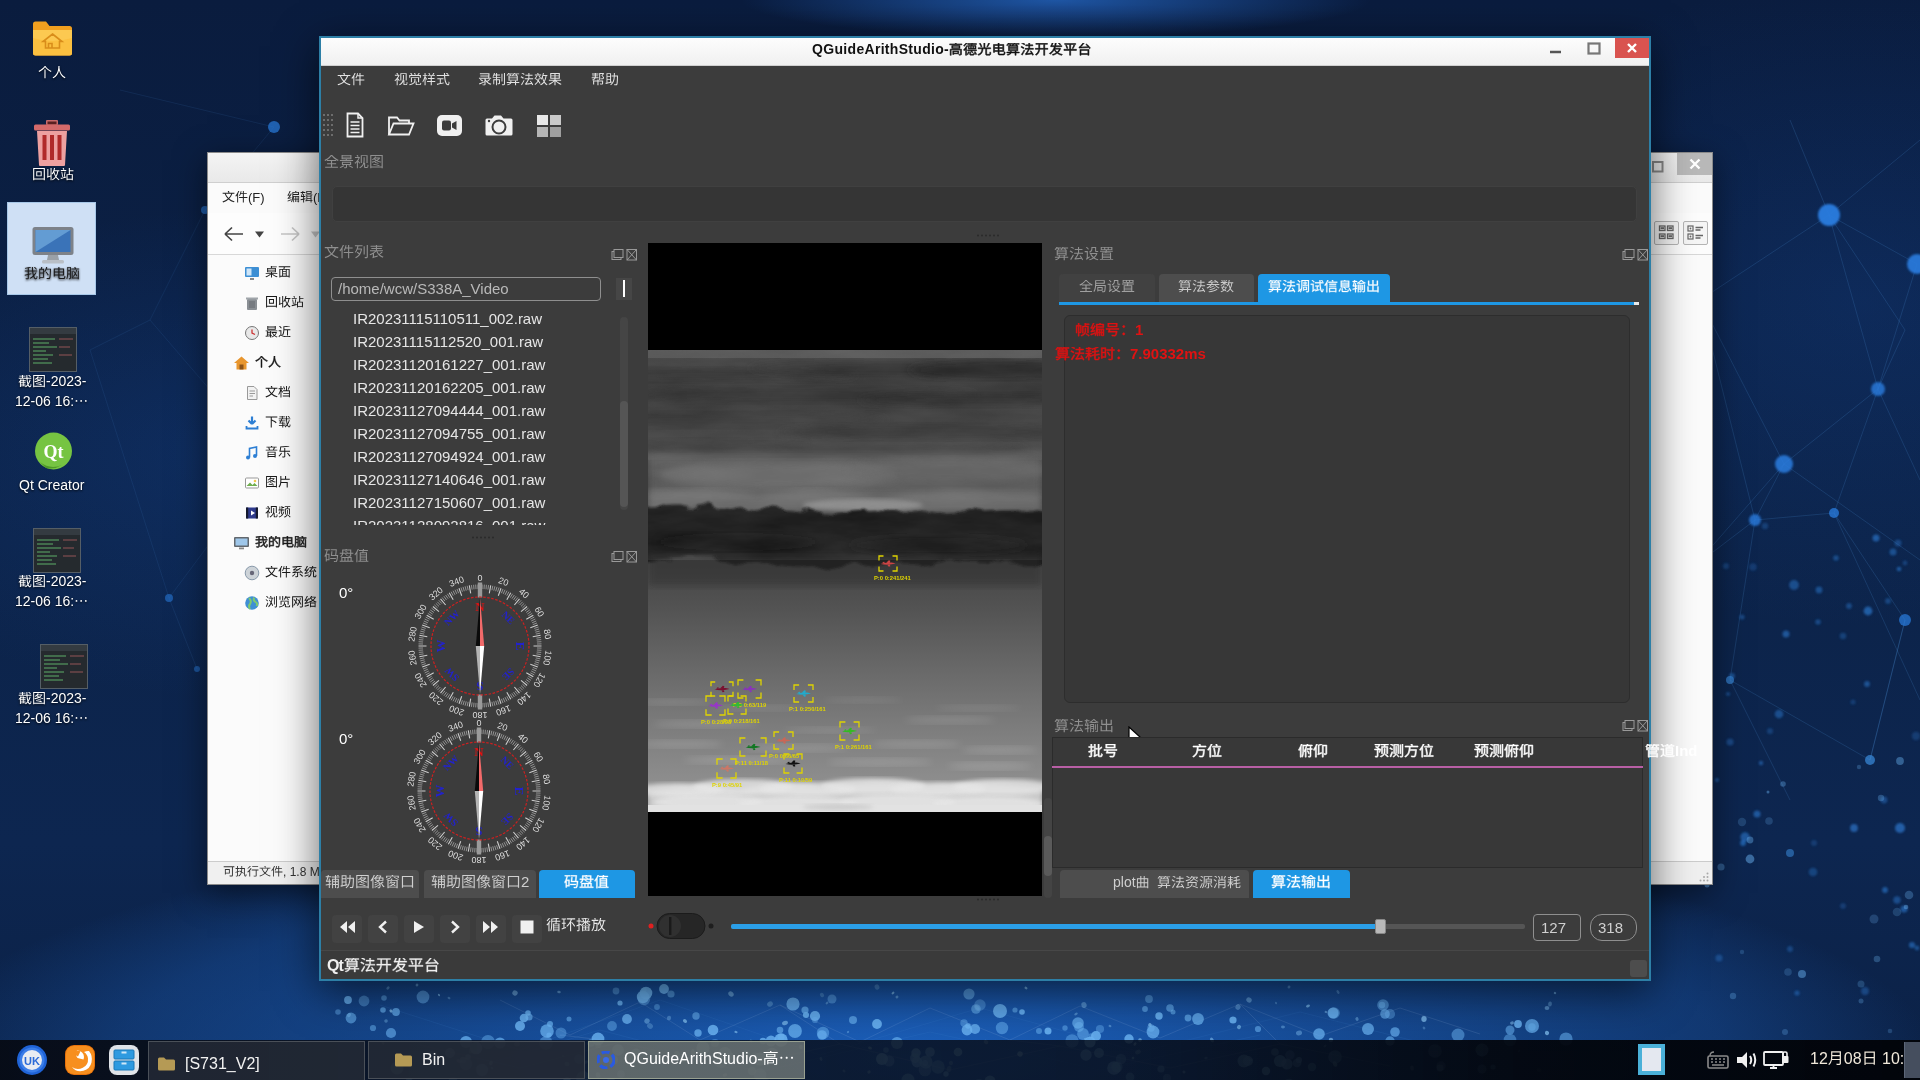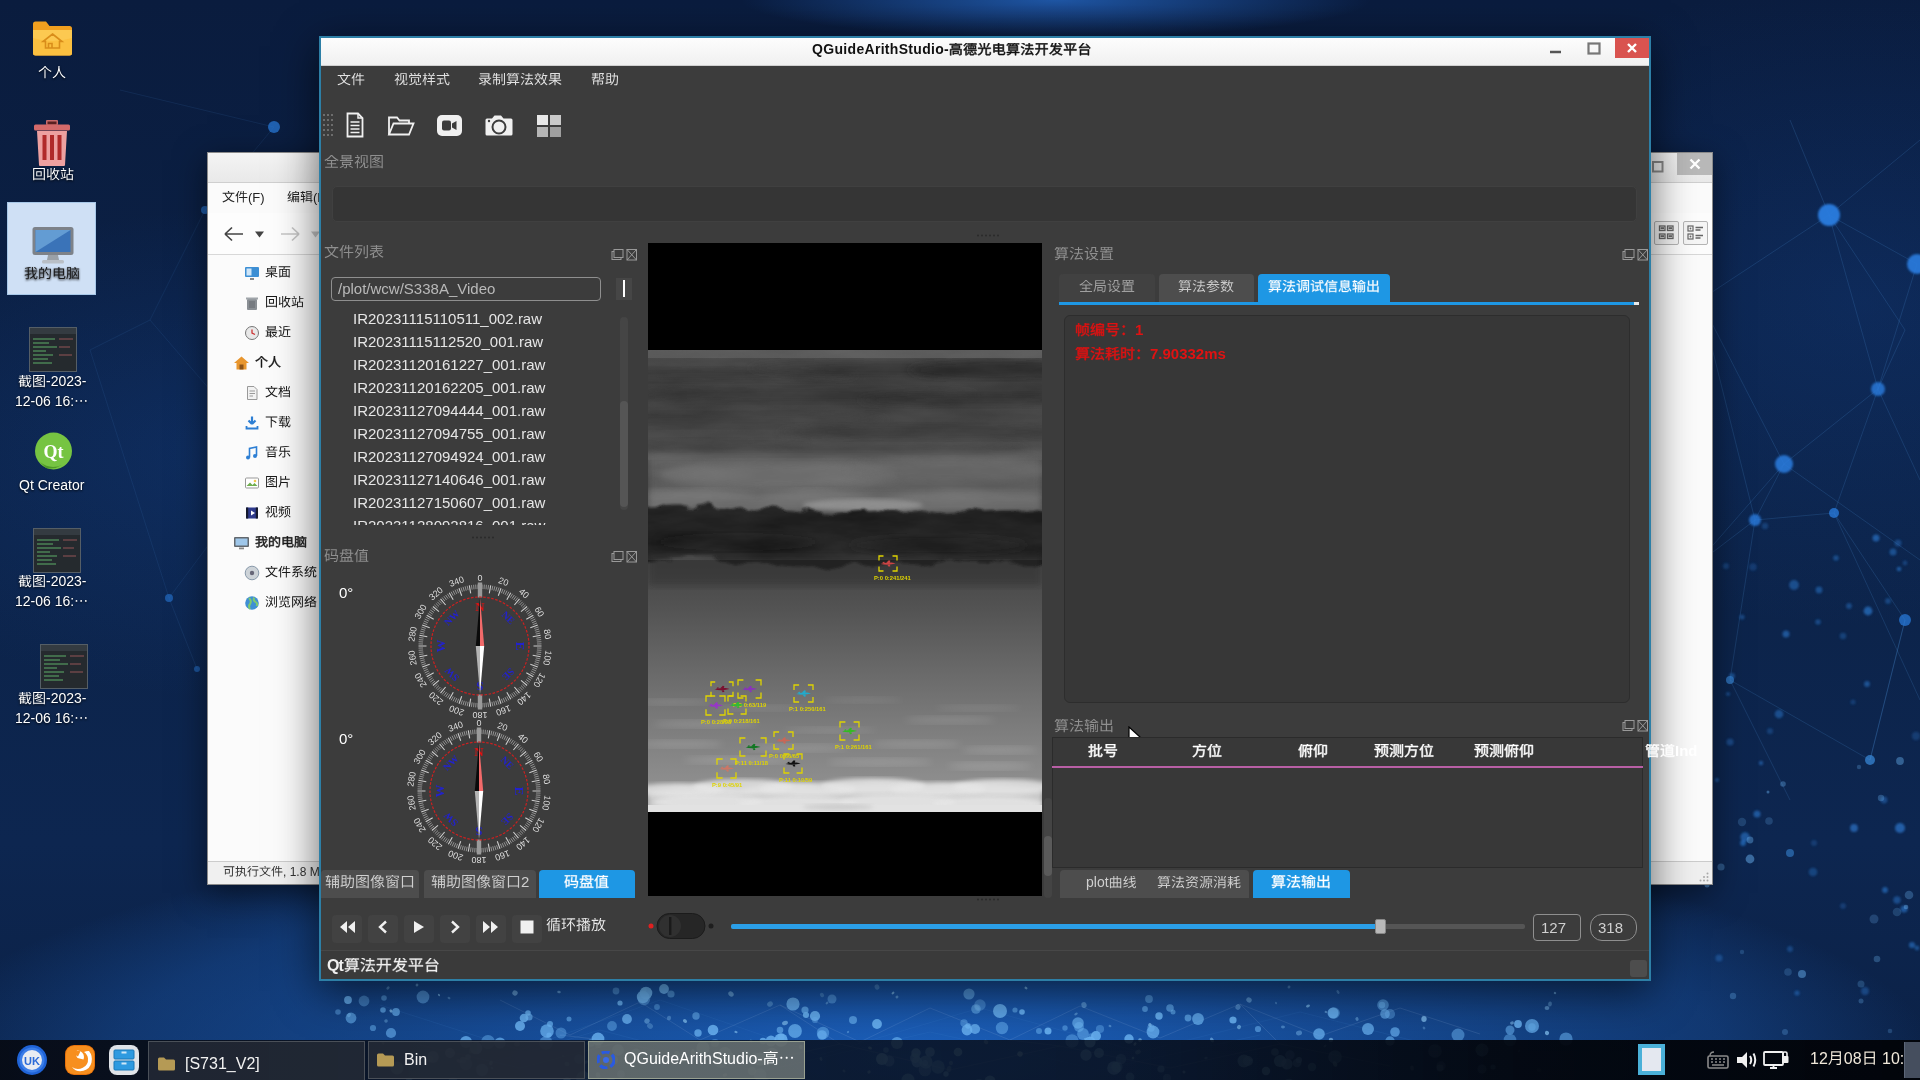--- a/index.html
+++ b/index.html
@@ -1084,21 +1084,21 @@
       </svg>
     </div>
     <svg class="abs" style="left:290px;top:211px" width="26" height="12" viewBox="0 0 26 12">
 <g fill="none" stroke="#999" stroke-width="1">
 <rect x="1" y="2.5" width="9" height="8"></rect>
         <rect x="3" y="0.5" width="9" height="8" fill="#3c3c3c"></rect>
 <rect x="16" y="0.5" width="9.5" height="10.5"></rect>
         <path d="M16 0.5 L25.5 11 M25.5 0.5 L16 11"></path>
       </g>
     </svg>
-    <div class="abs" style="left:10px;top:239px;width:270px;height:24px;border:1px solid #8f8f8f;border-radius:4px;background:#3c3c3c;color:#b9b9b9;font-size:15px;line-height:22px;padding-left:6px">/plot/wcw/S338A_Video</div>
+    <div class="abs" style="left:10px;top:239px;width:270px;height:24px;border:1px solid #8f8f8f;border-radius:4px;background:#3c3c3c;color:#b9b9b9;font-size:15px;line-height:22px;padding-left:6px">/home/wcw/S338A_Video</div>
     <div class="abs" style="left:295px;top:240px;width:16px;height:22px;background:#464646">
       <div style="position:absolute;left:7px;top:2px;width:2px;height:17px;background:#fff"></div>
     </div>
     <div class="abs" style="left:32px;top:269px;width:250px;height:218px;overflow:hidden;font-size:15px;color:#e6e6e6">
       <div style="height:23px;line-height:23px">IR20231115110511_002.raw</div>
       <div style="height:23px;line-height:23px">IR20231115112520_001.raw</div>
       <div style="height:23px;line-height:23px">IR20231120161227_001.raw</div>
       <div style="height:23px;line-height:23px">IR20231120162205_001.raw</div>
       <div style="height:23px;line-height:23px">IR20231127094444_001.raw</div>
       <div style="height:23px;line-height:23px">IR20231127094755_001.raw</div>
@@ -1530,21 +1530,21 @@
       <svg width="68.8" height="17.2" viewBox="0 0 68.8 17.2" style="display:block">
         <g transform="translate(0,12.0) scale(0.01500,-0.01500)" fill="#e01212" stroke="#e01212" stroke-width="33">
           <use href="#u5E27" x="0"></use>
           <use href="#u7F16" x="1000"></use>
           <use href="#u53F7" x="2000"></use>
           <use href="#uFF1A" x="3000"></use>
         </g>
         <text x="60.0" y="12.15" font-family="Liberation Sans" font-size="15px" fill="#e01212" font-weight="bold" textLength="8.3">1</text>
       </svg>
     </div>
-    <div class="abs" style="left:754px;top:309px">
+    <div class="abs" style="left:734px;top:309px">
       <svg width="151.4" height="17.2" viewBox="0 0 151.4 17.2" style="display:block">
         <g transform="translate(0,12.0) scale(0.01500,-0.01500)" fill="#e01212" stroke="#e01212" stroke-width="33">
           <use href="#u7B97" x="0"></use>
           <use href="#u6CD5" x="1000"></use>
           <use href="#u8017" x="2000"></use>
           <use href="#u65F6" x="3000"></use>
           <use href="#uFF1A" x="4000"></use>
         </g>
         <text x="75.0" y="12.15" font-family="Liberation Sans" font-size="15px" fill="#e01212" font-weight="bold" textLength="75.9">7.90332ms</text>
       </svg>
@@ -1618,21 +1618,21 @@
     <div class="abs" style="left:1324px;top:706px">
       <svg width="53.0" height="17.2" viewBox="0 0 53.0 17.2" style="display:block">
         <g transform="translate(0,12.0) scale(0.01500,-0.01500)" fill="#ffffff" stroke="#ffffff" stroke-width="40">
           <use href="#u7BA1" x="0"></use>
           <use href="#u9053" x="1000"></use>
         </g>
         <text x="30.0" y="12.15" font-family="Liberation Sans" font-size="15px" fill="#ffffff" font-weight="bold" textLength="22.5">Ind</text>
       </svg>
     </div>
     <div class="abs" style="left:731px;top:728px;width:591px;height:2px;background:#b85fa5"></div>
-    <div class="abs row" style="left:739px;top:832px;width:104px;height:28px;background:#4d4d4d;border-radius:4px 4px 0 0;justify-content:center">
+    <div class="abs row" style="left:739px;top:832px;width:104px;height:28px;background:#4d4d4d;border-radius:4px 4px 0 0;justify-content:flex-end">
       <svg width="51.1" height="16.1" viewBox="0 0 51.1 16.1" style="display:block">
         <g transform="translate(0,11.2) scale(0.01400,-0.01400)" fill="#cfcfcf">
           <use href="#u66F2" x="1612"></use>
           <use href="#u7EBF" x="2612"></use>
         </g>
         <text x="0.0" y="11.34" font-family="Liberation Sans" font-size="14px" fill="#cfcfcf" textLength="22.6">plot</text>
       </svg>
     </div>
     <div class="abs row" style="left:829px;top:832px;width:99px;height:28px;background:#4d4d4d;border-radius:4px 4px 0 0;justify-content:center">
       <svg width="84.5" height="16.1" viewBox="0 0 84.5 16.1" style="display:block">
@@ -1677,21 +1677,21 @@
 <rect x="6" y="17" width="20" height="9" rx="1" fill="#2e9ae0" stroke="#1a78b8"></rect>
 <rect x="13.5" y="7.5" width="5" height="2" fill="#cfe8f8"></rect>
     <rect x="13.5" y="18.5" width="5" height="2" fill="#cfe8f8"></rect>
   </svg>
 <div class="abs row" style="left:148px;top:1041px;width:217px;height:46px;background:rgba(40,46,56,0.75);border:1px solid #4a5058;padding-left:8px;gap:9px">
     <svg width="19" height="16" viewBox="0 0 19 16">
       <path d="M1 3 Q1 1.5 2.5 1.5 L7 1.5 L9 3.5 L16.5 3.5 Q18 3.5 18 5 L18 13 Q18 14.5 16.5 14.5 L2.5 14.5 Q1 14.5 1 13 Z" fill="#b59a55"></path>
     </svg>
     <span style="color:#f2f2f2;font-size:16px">[S731_V2]</span>
   </div>
-<div class="abs row" style="left:368px;top:1041px;width:217px;height:38px;background:rgba(40,46,56,0.75);border:1px solid #4a5058;padding-left:7px;gap:9px">
+<div class="abs row" style="left:368px;top:1041px;width:217px;height:38px;background:rgba(40,46,56,0.75);border:1px solid #4a5058;padding-left:25px;gap:9px">
     <svg width="19" height="16" viewBox="0 0 19 16">
       <path d="M1 3 Q1 1.5 2.5 1.5 L7 1.5 L9 3.5 L16.5 3.5 Q18 3.5 18 5 L18 13 Q18 14.5 16.5 14.5 L2.5 14.5 Q1 14.5 1 13 Z" fill="#b59a55"></path>
     </svg>
     <span style="color:#f2f2f2;font-size:16px">Bin</span>
   </div>
 <div class="abs row" style="left:588px;top:1041px;width:217px;height:38px;background:rgba(148,153,143,0.60);border:1px solid #98a090;padding-left:8px;gap:9px">
     <svg width="18" height="18" viewBox="0 0 18 18">
       <circle cx="9" cy="9" r="8" fill="none" stroke="#2a5ae0" stroke-width="3.2" stroke-dasharray="8 3"></circle>
       <circle cx="9" cy="9" r="3" fill="#3a6ae8"></circle>
     </svg>

